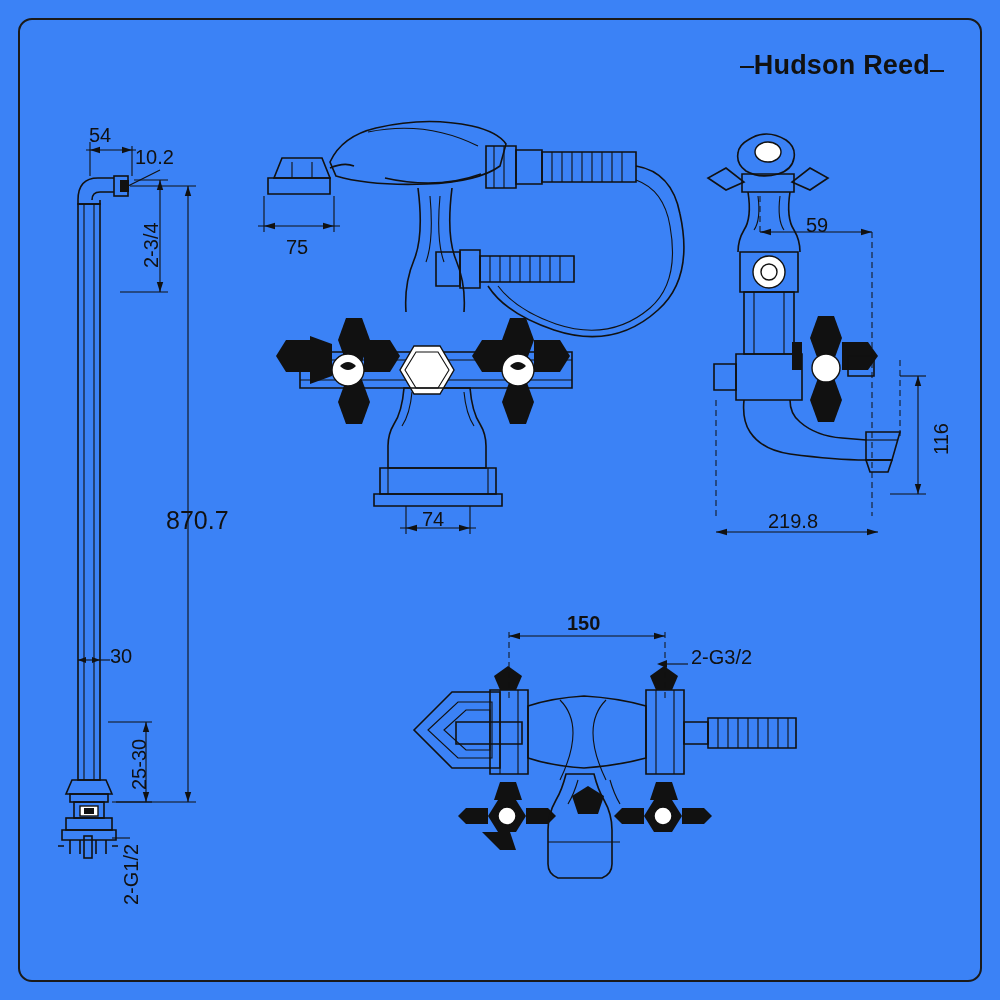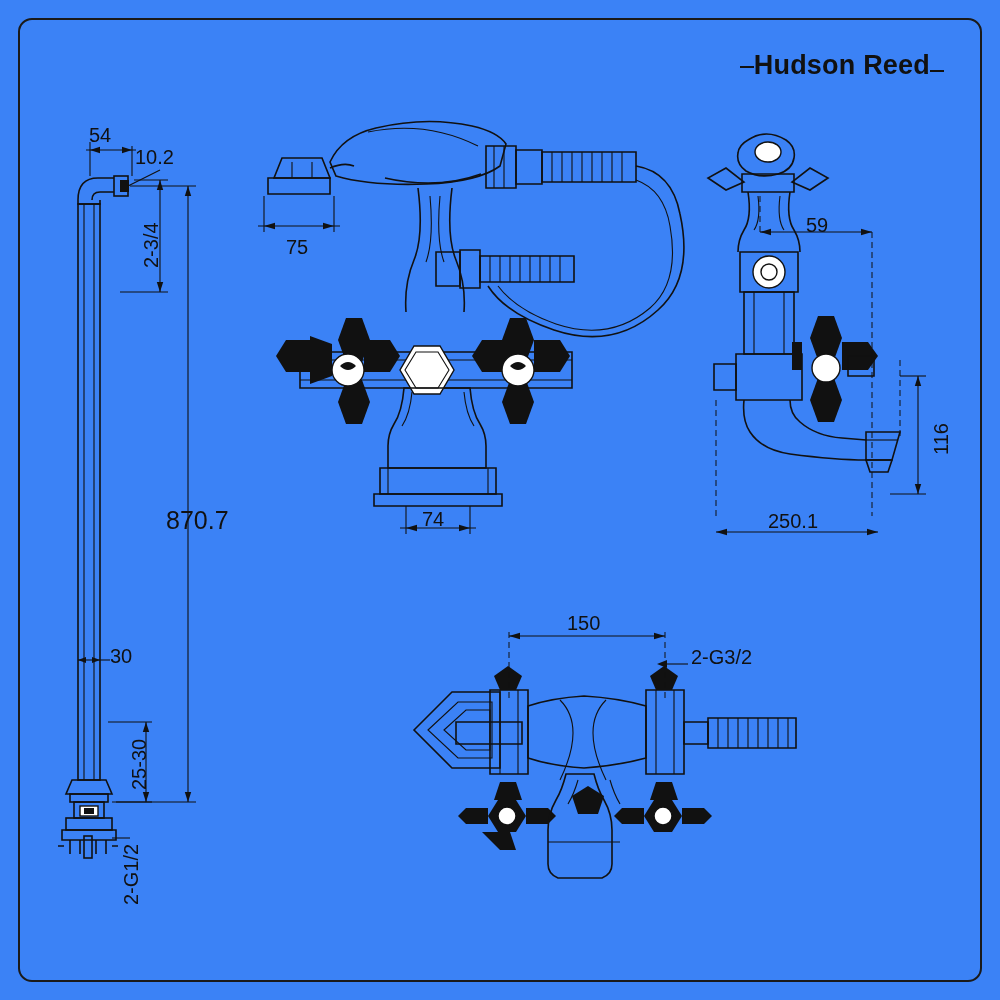--- a/index.html
+++ b/index.html
@@ -374,18 +374,18 @@
   <div class="dim" style="left:166px; top:506px; font-size:25px;">870.7</div>
   <div class="dim" style="left:110px; top:645px;">30</div>
   <div class="dim vert" style="left:128px; top:790px;">25-30</div>
   <div class="dim vert" style="left:120px; top:905px;">2-G1/2</div>
 
   <div class="dim" style="left:286px; top:212px;margin-top:24px;">75</div>
   <div class="dim" style="left:422px; top:508px;">74</div>
 
   <div class="dim" style="left:806px; top:214px;">59</div>
   <div class="dim vert" style="left:930px; top:455px;">116</div>
-  <div class="dim" style="left:768px; top:510px;">250.1</div>
-
-  <div class="dim" style="left:567px; top:612px;">150</div>
+  <div class="dim" style="left:768px; top:510px;">219.8</div>
+
+  <div class="dim" style="left:567px; top:612px;font-weight:bold;">150</div>
   <div class="dim" style="left:691px; top:646px;">2-G3/2</div>
 
 </div>
 
 </body></html>

